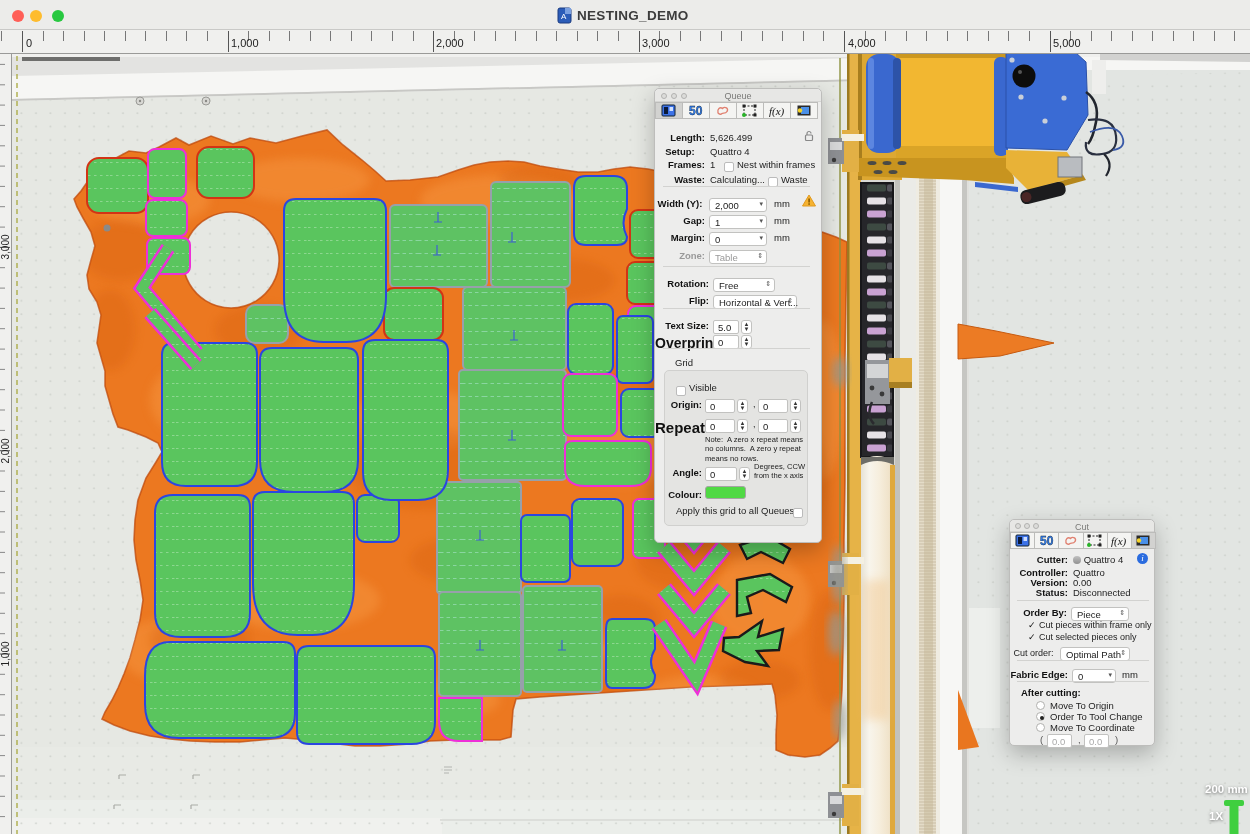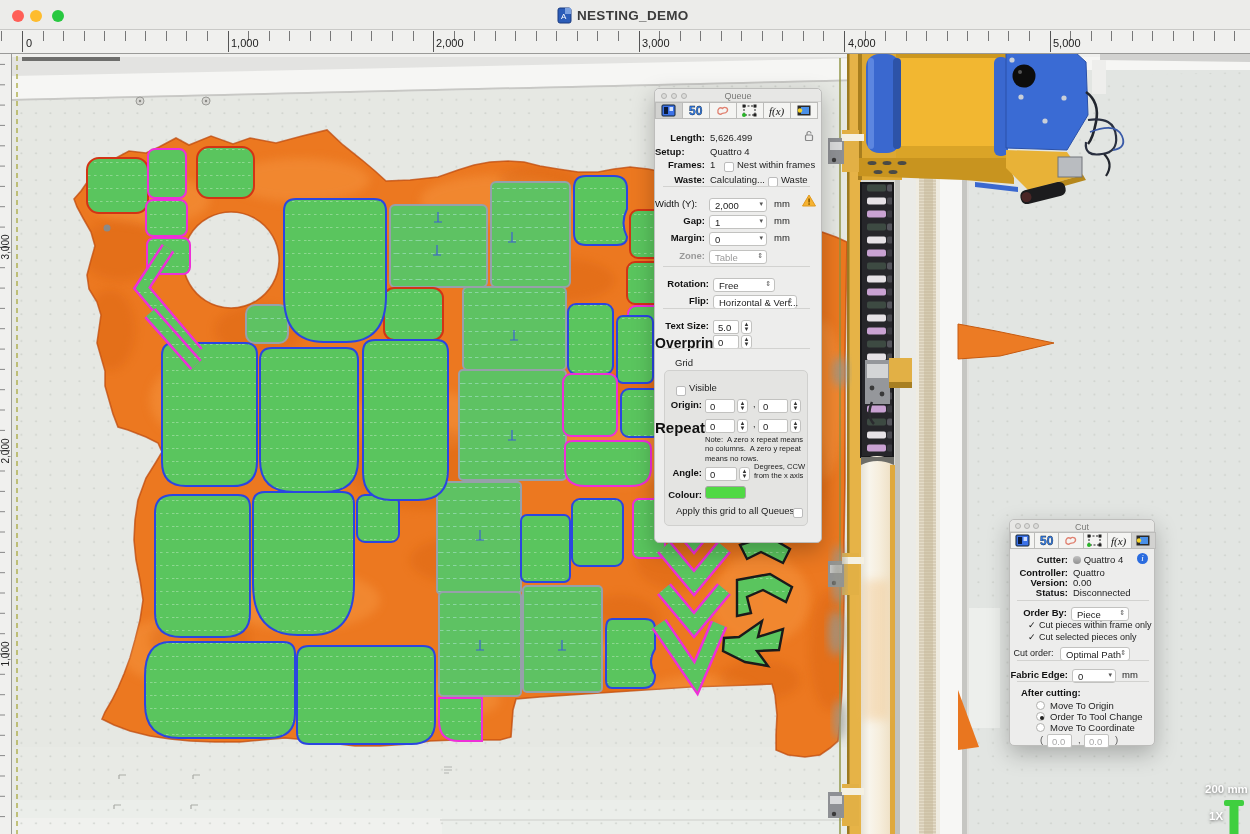--- a/index.html
+++ b/index.html
@@ -418,32 +418,32 @@
             <circle cx="5" cy="6.5" r="2.2" fill="#f5d327"></circle>
           </svg>
         </div>
       </div>
       <div style="position:absolute;left:0;top:43px;width:50px;text-align:right;font-size:9.5px;font-weight:bold;color:#111">Length:</div>
       <div style="position:absolute;left:55px;top:43px;font-size:9.5px;color:#222">5,626.499</div>
       <div style="position:absolute;right:7px;top:39px"><svg width="10" height="12">
           <path d="M3,5 v-1.5 a2,2 0 0,1 4,0" fill="none" stroke="#888" stroke-width="1.2"></path>
           <rect x="1.5" y="5" width="7" height="5.5" rx="1" fill="none" stroke="#888" stroke-width="1.2"></rect>
         </svg></div>
-      <div style="position:absolute;left:0;top:57px;width:50px;text-align:left;font-size:9.5px;font-weight:bold;color:#111">Setup:</div>
+      <div style="position:absolute;left:0;top:57px;width:50px;text-align:center;font-size:9.5px;font-weight:bold;color:#111">Setup:</div>
       <div style="position:absolute;left:55px;top:57px;font-size:9.5px;color:#222">Quattro 4</div>
       <div style="position:absolute;left:0;top:70px;width:50px;text-align:right;font-size:9.5px;font-weight:bold;color:#111">Frames:</div>
       <div style="position:absolute;left:55px;top:70px;font-size:9.5px;color:#222">1</div>
       <div style="position:absolute;left:69px;top:68px"><span style="display:inline-block;vertical-align:middle;width:10px;height:10px;border:1px solid #bbb;border-radius:2px;background:#fff"></span></div>
       <div style="position:absolute;left:82px;top:70px;font-size:9.5px;color:#222">Nest within frames</div>
       <div style="position:absolute;left:0;top:85px;width:50px;text-align:right;font-size:9.5px;font-weight:bold;color:#111">Waste:</div>
       <div style="position:absolute;left:55px;top:85px;font-size:9.5px;color:#222">Calculating...</div>
       <div style="position:absolute;left:113px;top:83px"><span style="display:inline-block;vertical-align:middle;width:10px;height:10px;border:1px solid #bbb;border-radius:2px;background:#fff"></span></div>
       <div style="position:absolute;left:126px;top:85px;font-size:9.5px;color:#222">Waste</div>
       <div style="position:absolute;left:8px;top:97px;width:147px;border-top:1px solid #d2d2d0"></div>
-      <div style="position:absolute;left:0;top:109px;width:50px;text-align:left;font-size:9.5px;font-weight:normal;color:#111">Width (Y):</div>
+      <div style="position:absolute;left:0;top:109px;width:50px;text-align:center;font-size:9.5px;font-weight:bold;color:#111">Width (Y):</div>
       <div style="position:absolute;left:54px;top:106px"><span style="display:inline-block;vertical-align:middle;width:58px;height:14px;border:1px solid #c2c2c0;border-radius:3px;background:#fff;position:relative"><span style="position:absolute;left:5px;top:1px;font-size:9.5px;color:#222">2,000</span><span style="position:absolute;right:3px;top:1.5px;font-size:7px;color:#555">▾</span></span></div>
       <div style="position:absolute;left:119px;top:109px;font-size:9.5px;color:#222">mm</div>
       <div style="position:absolute;right:5px;top:104px"><svg width="14" height="13">
           <polygon points="7,1 13.5,12 0.5,12" fill="#f6b331" stroke="#e09a20" stroke-width="1" stroke-linejoin="round"></polygon>
           <rect x="6.3" y="4.5" width="1.6" height="4" fill="#8a5a00"></rect>
           <rect x="6.3" y="9.3" width="1.6" height="1.5" fill="#8a5a00"></rect>
         </svg></div>
       <div style="position:absolute;left:0;top:126px;width:50px;text-align:right;font-size:9.5px;font-weight:bold;color:#111">Gap:</div>
       <div style="position:absolute;left:54px;top:123px"><span style="display:inline-block;vertical-align:middle;width:58px;height:14px;border:1px solid #c2c2c0;border-radius:3px;background:#fff;position:relative"><span style="position:absolute;left:5px;top:1px;font-size:9.5px;color:#222">1</span><span style="position:absolute;right:3px;top:1.5px;font-size:7px;color:#555">▾</span></span></div>
       <div style="position:absolute;left:119px;top:126px;font-size:9.5px;color:#222">mm</div>

